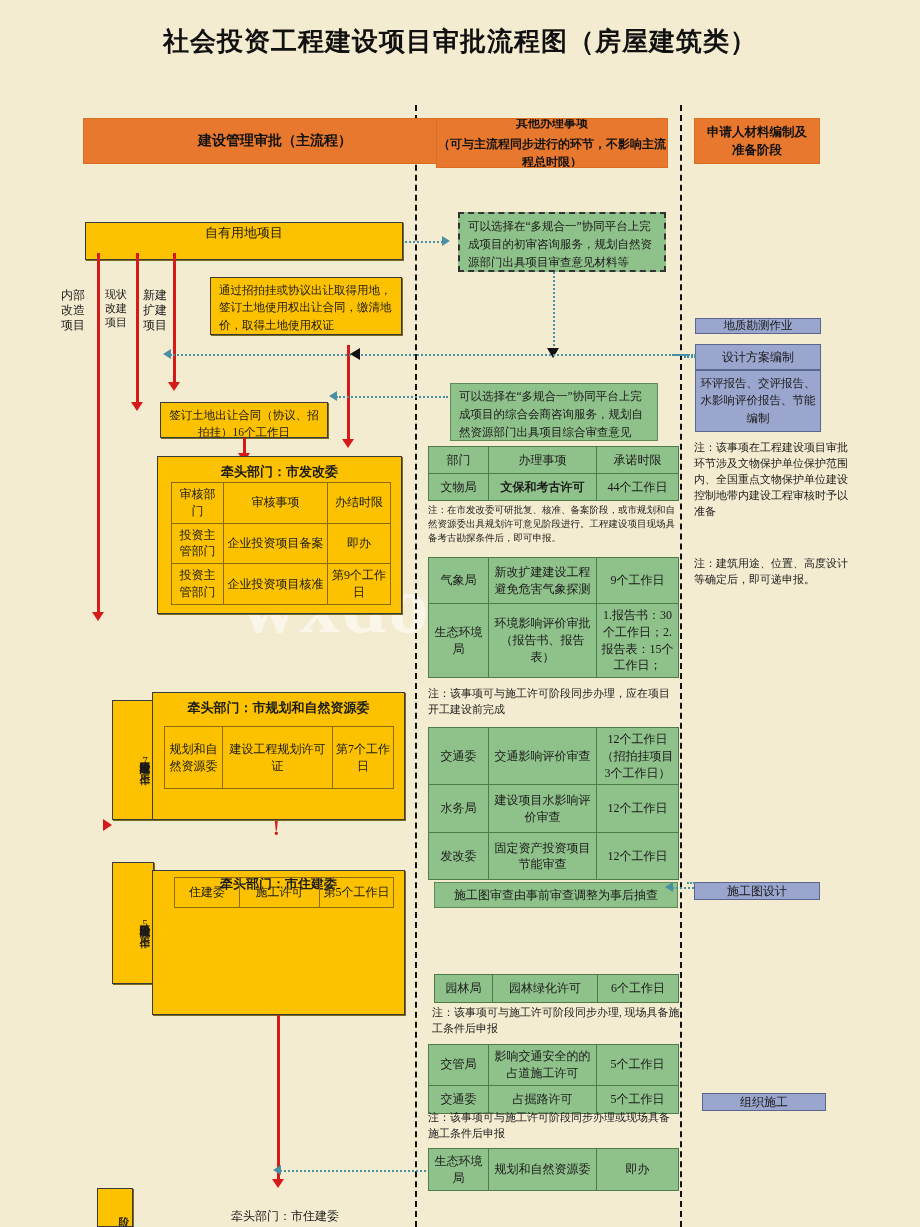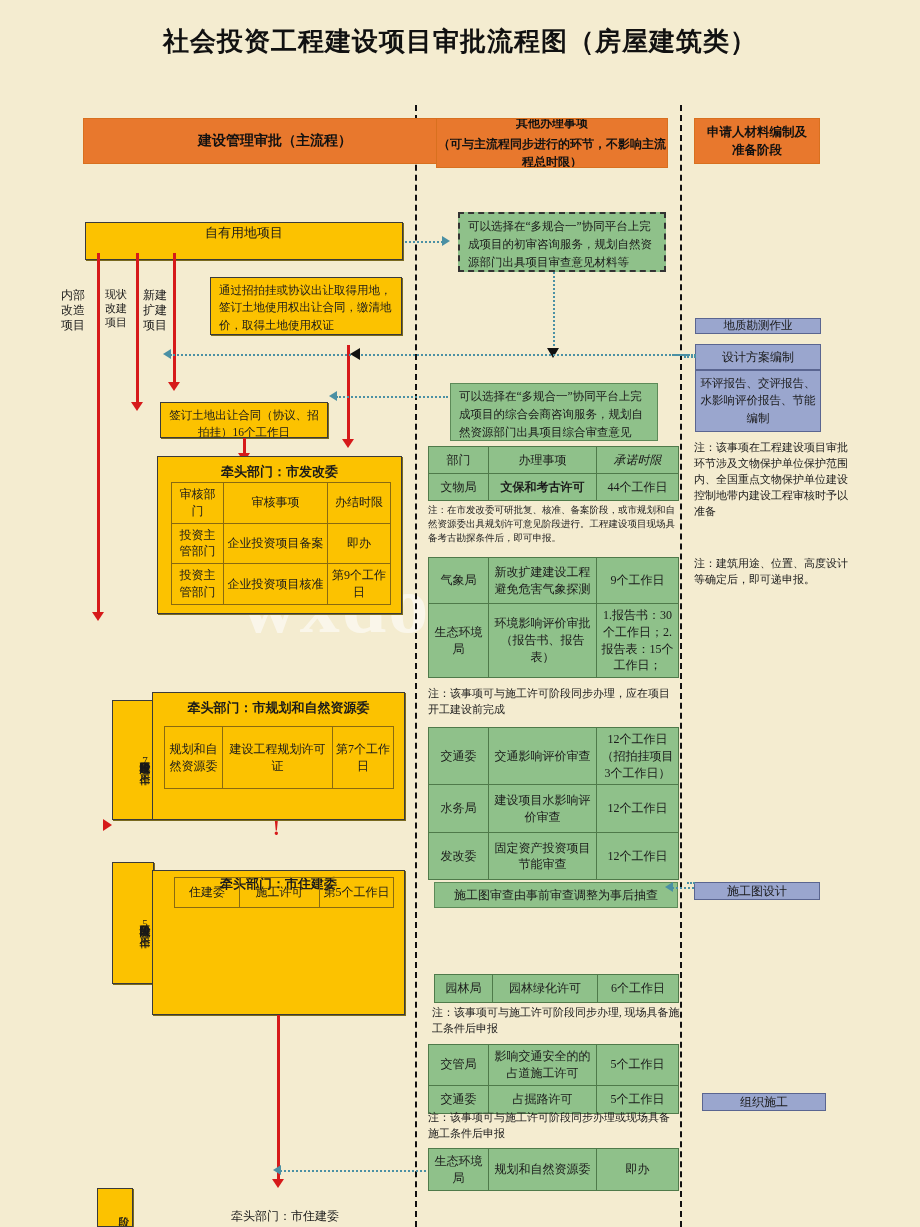--- a/index.html
+++ b/index.html
@@ -284,21 +284,21 @@
 
   <div class="gbox pad" style="left:450px; top:383px; width:208px; height:58px; font-size:11.5px; text-align:left; align-items:flex-start;">
     <span>可以选择在“多规合一”协同平台上完成项目的综合会商咨询服务，规划自然资源部门出具项目综合审查意见</span>
   </div>
 
   <table class="tbl green" style="left:428px; top:446px; width:250px; font-size:12px;">
     <tbody>
         <tr>
       <td style="width:60px; height:27px; background:#8fc18a;">部门</td>
       <td style="width:108px; background:#8fc18a;">办理事项</td>
-      <td style="width:82px; background:#8fc18a;font-style:italic;">承诺时限</td>
+      <td style="width:82px; background:#8fc18a;">承诺时限</td>
     </tr>
     <tr>
       <td style="height:27px; background:#8fc18a;">文物局</td>
       <td style="background:#8fc18a;font-weight:bold;">文保和考古许可</td>
       <td style="background:#8fc18a;">44个工作日</td>
     </tr>
   </tbody>
     </table>
 
   <div class="note" style="left:428px; top:504px; width:252px; font-size:9.5px;">

